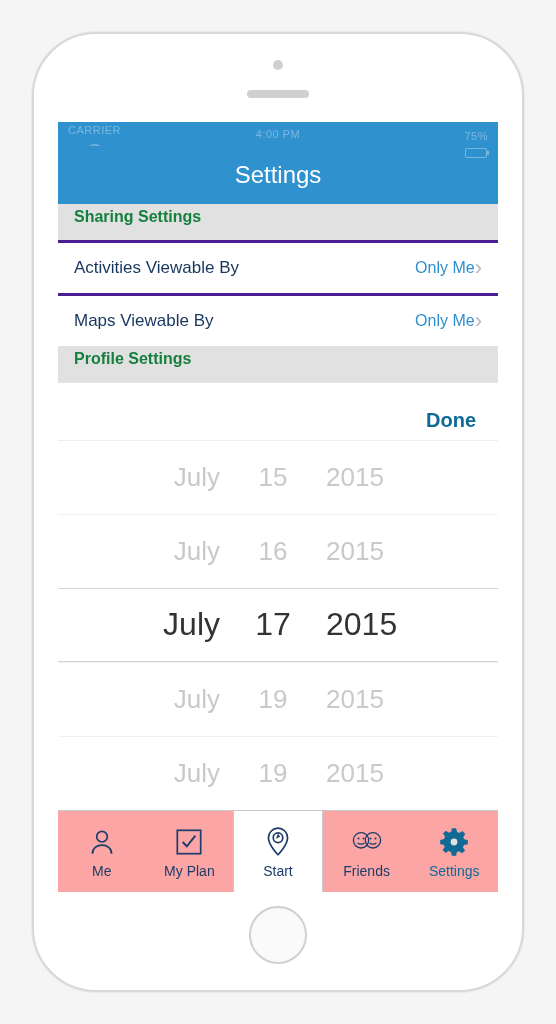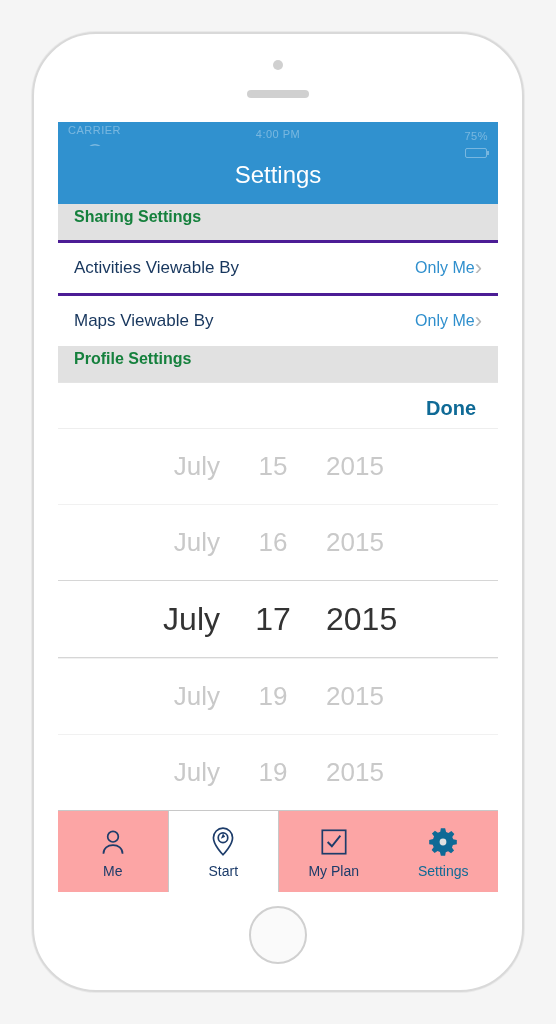--- a/index.html
+++ b/index.html
@@ -57,21 +57,21 @@
     padding: 14px 16px; display:flex; align-items:center; justify-content:space-between;
     margin-bottom: -1px;
   }
   .row .label { color:#17365d; font-size:17px; }
   .row .right { display:flex; align-items:center; }
   .row .value { color:#2f8fcd; font-size:16px; }
   .chev { color:#b8b8b8; font-size:22px; line-height:1; }
   
   .picker-wrap { flex:1; display:flex; flex-direction:column; background:#fff; border-top:1px solid #e4e4e4; }
   .done-bar {
-    display:flex; justify-content:flex-end; padding:14px 22px 8px;
+    display:flex; justify-content:flex-end; padding:26px 22px 8px;
     color:#0f6a96; font-weight:700; font-size:20px;
     background:#fff; border-bottom:1px solid #eee;
   }
   .picker-body { flex:1; position:relative; overflow:hidden; }
   .picker-rows { position:absolute; inset:0; display:flex; flex-direction:column; }
   .picker-row {
     flex:1; display:flex; align-items:center; justify-content:center; gap:28px;
     font-size:26px; color:#c9c9c9;
     border-top:1px solid #f1f1f1;
   }
@@ -190,38 +190,52 @@
 
     <div class="tabbar">
       <div class="tab">
         <span class="ticon">
           <svg viewBox="0 0 32 32">
               <path fill="none" stroke="#1d3c6a" stroke-width="1.6" d="M16 16a5 5 0 1 0 0-10 5 5 0 0 0 0 10Zm-9 11c0-5 4-8 9-8s9 3 9 8"></path>
             </svg>
         </span>
         <span>Me</span>
       </div>
+      <div class="tab">
+        <span class="ticon">
+          <svg viewBox="0 0 32 32">
+              <rect x="5" y="5" width="22" height="22" fill="none" stroke="#1d3c6a" stroke-width="1.6"></rect>
+              <path d="M10 16l4 4 8-10" fill="none" stroke="#1d3c6a" stroke-width="1.8"></path>
+            </svg>
+        </span>
+        <span>My Plan</span>
+      </div>
       <div class="tab start">
         <span class="ticon">
           <svg viewBox="0 0 32 32">
               <path d="M16 3c-5 0-9 4-9 9 0 7 9 16 9 16s9-9 9-16c0-5-4-9-9-9Z" fill="none" stroke="#1d3c6a" stroke-width="1.6"></path>
               <circle cx="16" cy="12" r="4.5" fill="none" stroke="#1d3c6a" stroke-width="1.6"></circle>
               <path d="M16 8l2 3-4 2z" fill="#1d3c6a"></path>
             </svg>
         </span>
         <span>Start</span>
       </div>
       <div class="tab">
         <span class="ticon">
-          <svg viewBox="0 0 32 32">
-              <rect x="5" y="5" width="22" height="22" fill="none" stroke="#1d3c6a" stroke-width="1.6"></rect>
-              <path d="M10 16l4 4 8-10" fill="none" stroke="#1d3c6a" stroke-width="1.8"></path>
-            </svg>
-        </span>
-        <span>My Plan</span>
+          <svg viewBox="0 0 40 32">
+              <circle cx="13" cy="14" r="9" fill="none" stroke="#1d3c6a" stroke-width="1.6"></circle>
+              <circle cx="27" cy="14" r="9" fill="none" stroke="#1d3c6a" stroke-width="1.6"></circle>
+              <circle cx="10" cy="12" r="1.2" fill="#1d3c6a"></circle>
+              <circle cx="16" cy="12" r="1.2" fill="#1d3c6a"></circle>
+              <circle cx="24" cy="12" r="1.2" fill="#1d3c6a"></circle>
+              <circle cx="30" cy="12" r="1.2" fill="#1d3c6a"></circle>
+              <path d="M9 17c1.5 2 6.5 2 8 0M23 17c1.5 2 6.5 2 8 0" fill="none" stroke="#1d3c6a" stroke-width="1.4"></path>
+            </svg>
+        </span>
+        <span>Friends</span>
       </div>
       <div class="tab settings">
         <span class="ticon">
           <svg viewBox="0 0 32 32">
               <path fill="#0f6a96" d="M16 10a6 6 0 1 0 0 12 6 6 0 0 0 0-12Zm13 8v-4l-3.4-.6a10 10 0 0 0-.9-2.2l2-2.8-2.8-2.8-2.8 2a10 10 0 0 0-2.2-.9L18 3h-4l-.6 3.4c-.8.2-1.5.5-2.2.9l-2.8-2L5.6 8.1l2 2.8c-.4.7-.7 1.4-.9 2.2L3 14v4l3.4.6c.2.8.5 1.5.9 2.2l-2 2.8 2.8 2.8 2.8-2c.7.4 1.4.7 2.2.9L14 29h4l.6-3.4c.8-.2 1.5-.5 2.2-.9l2.8 2 2.8-2.8-2-2.8c.4-.7.7-1.4.9-2.2L29 18Z"></path>
               <circle cx="16" cy="16" r="3.2" fill="#e1e1e1"></circle>
             </svg>
         </span>
         <span>Settings</span>
       </div>

